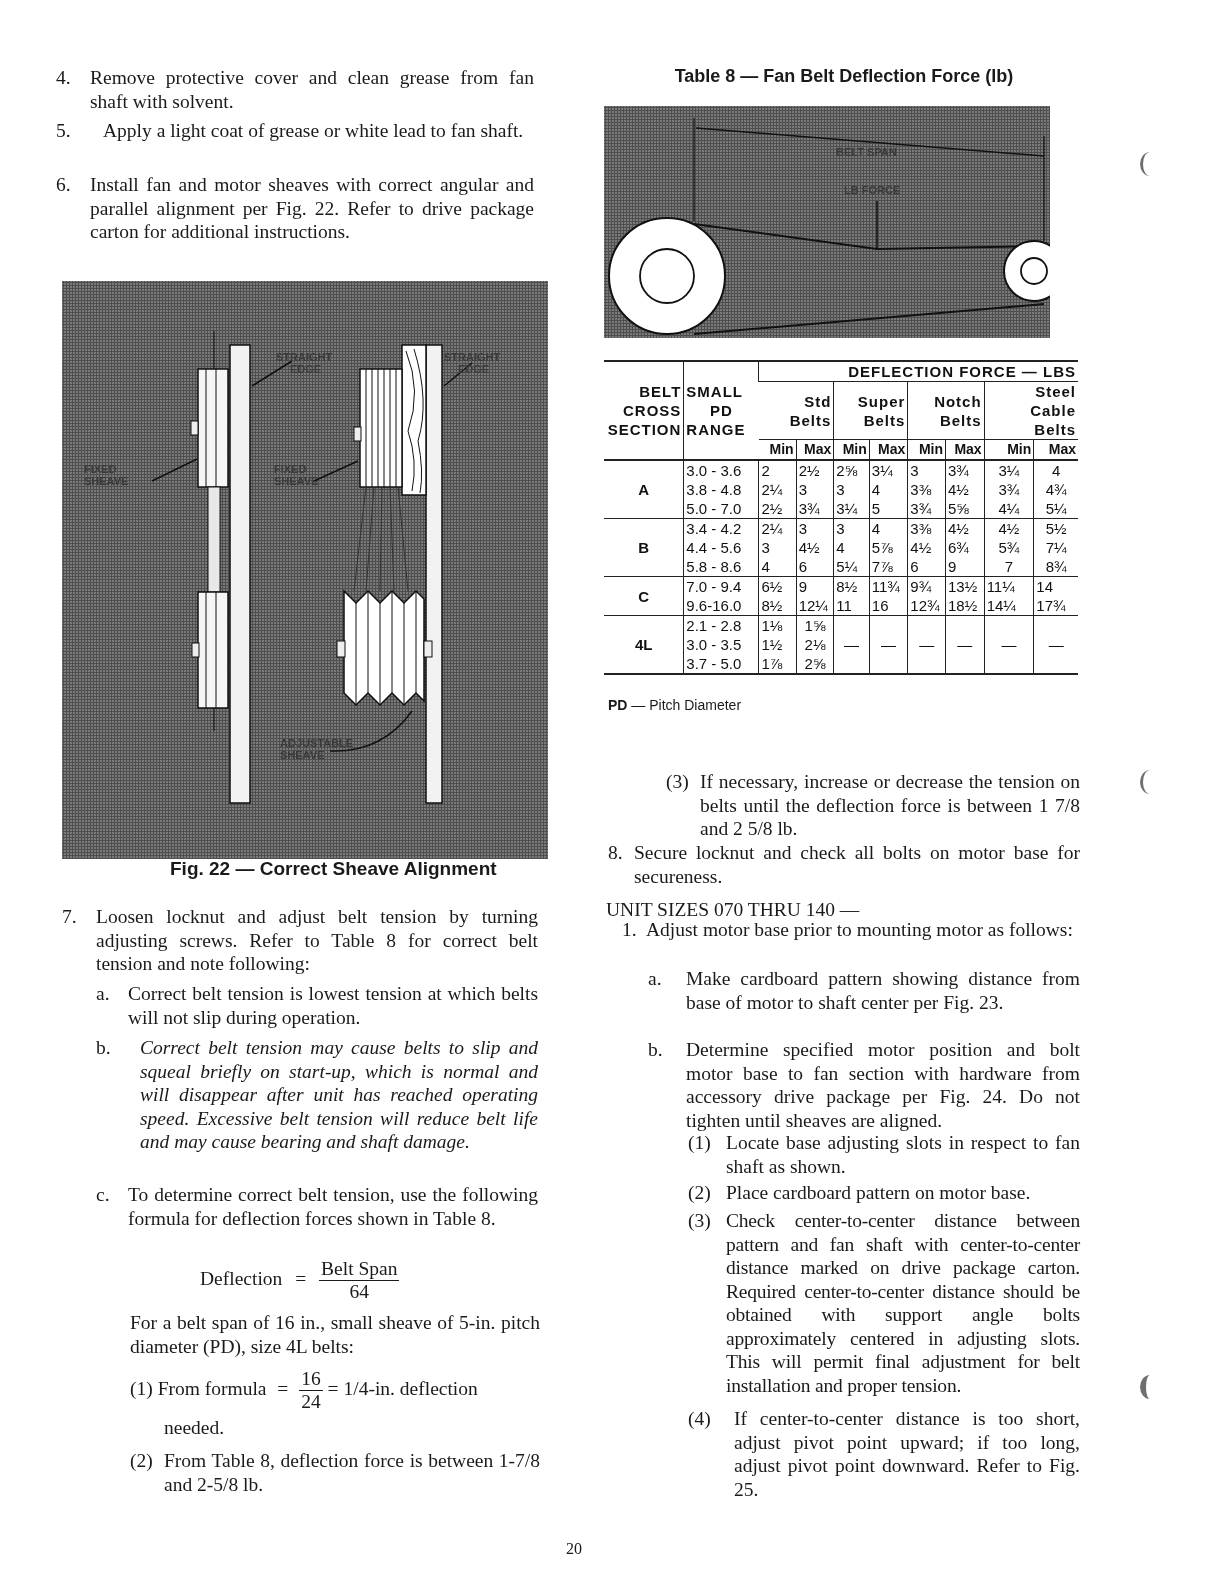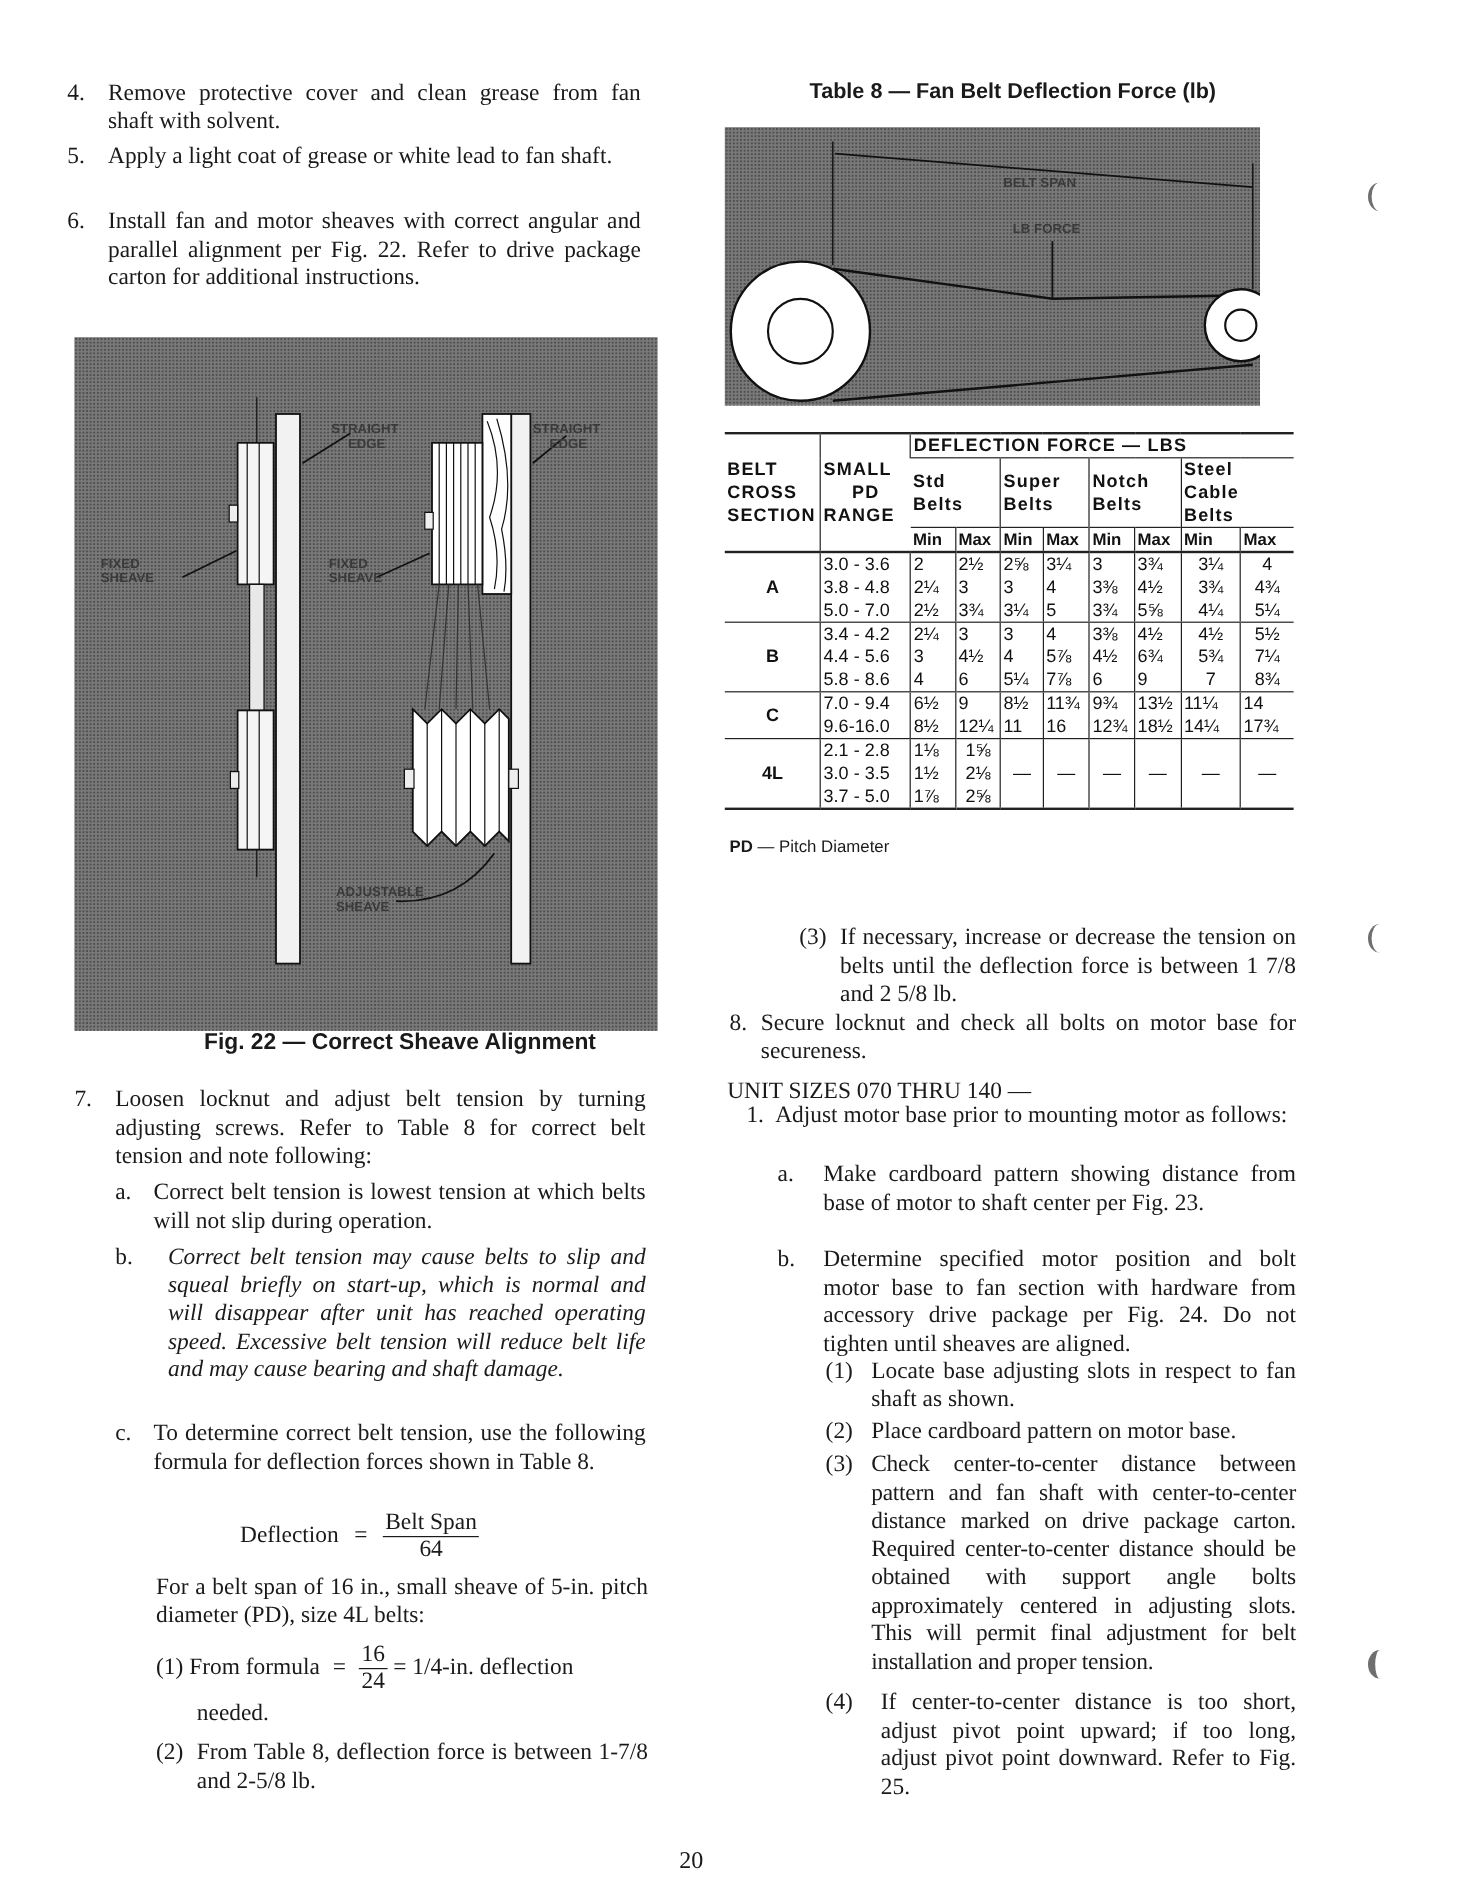--- a/index.html
+++ b/index.html
@@ -25,51 +25,51 @@
                   background-color: #7a7a7a;
                   background-image: radial-gradient(#4e4e4e 1px, transparent 1.2px);
                   background-size: 3px 3px; }
 
   
   table.deflect { position: absolute; left: 604px; top: 360px; width: 474px; border-collapse: collapse;
                   font-family: "Liberation Sans", "DejaVu Sans", sans-serif; font-size: 15px; color: #111; }
   table.deflect td, table.deflect th { border-left: 1.5px solid #222; padding: 0 2px; line-height: 19px; }
   table.deflect tr > *:first-child { border-left: none; }
   table.deflect thead tr:first-child th { border-top: 2px solid #222; }
-  table.deflect th { font-weight: bold; letter-spacing: 1px; text-align: left; }
+  table.deflect th { font-weight: bold; letter-spacing: 1px; text-align: right; }
   table.deflect th.sub { border-top: 1.5px solid #222; font-weight: bold; letter-spacing: 1px; }
   table.deflect th.mm { border-top: 1.5px solid #222; border-bottom: 2px solid #222; font-size: 14px; letter-spacing: 0; }
   table.deflect td { font-weight: normal; text-align: left; vertical-align: top; }
   table.deflect td.sect { font-weight: bold; text-align: center; vertical-align: middle; font-size: 15px; }
   table.deflect td.range { white-space: nowrap; }
   table.deflect tbody tr.group-end td { border-bottom: 1.5px solid #222; }
   table.deflect tbody tr.last td { border-bottom: 2px solid #222; }
   table.deflect td.dash { text-align: center; vertical-align: middle; }
   .cellstack span { display: block; }
 
   .pd-note { position: absolute; left: 608px; top: 697px; font-family: "Liberation Sans", "DejaVu Sans", sans-serif; font-size: 14px; }
   .pd-note b { font-weight: bold; }
 
   .frac { display: inline-block; vertical-align: middle; text-align: center; line-height: 22px; }
   .frac .top { display: block; border-bottom: 1.5px solid #1a1a1a; padding: 0 2px; }
   .frac .bot { display: block; }
 
-  .page-num { position: absolute; left: 566px; top: 1540px; font-size: 20px; }
+  .page-num { position: absolute; left: 566px; top: 1540px; font-size: 16px; }
   .margin-mark { position: absolute; width: 20px; height: 24px; border-left: 3px solid #333; border-radius: 50%; opacity: 0.7; }
 </style>
 </head>
 <body>
 
 <div class="para" style="left:56px; top:66px; width:478px;">
   <span class="num">4.</span>
   <span class="txt" style="margin-left:34px;">Remove protective cover and clean grease from fan shaft with solvent.</span>
 </div>
 <div class="para" style="left:56px; top:119px; width:478px;">
   <span class="num">5.</span>
-  <span class="txt" style="margin-left:34px;">Apply a light coat of grease or white lead to fan shaft.</span>
+  <span class="txt" style="margin-left:47px;">Apply a light coat of grease or white lead to fan shaft.</span>
 </div>
 <div class="para" style="left:56px; top:173px; width:478px;">
   <span class="num">6.</span>
   <span class="txt" style="margin-left:34px;">Install fan and motor sheaves with correct angular and parallel alignment per Fig. 22. Refer to drive package carton for additional instructions.</span>
 </div>
 
 <div class="fig22">
   <svg width="486" height="578" viewBox="0 0 486 578">
 
     <rect x="168" y="64" width="20" height="458" fill="#f2f2f2" stroke="#111" stroke-width="1.5"></rect>

